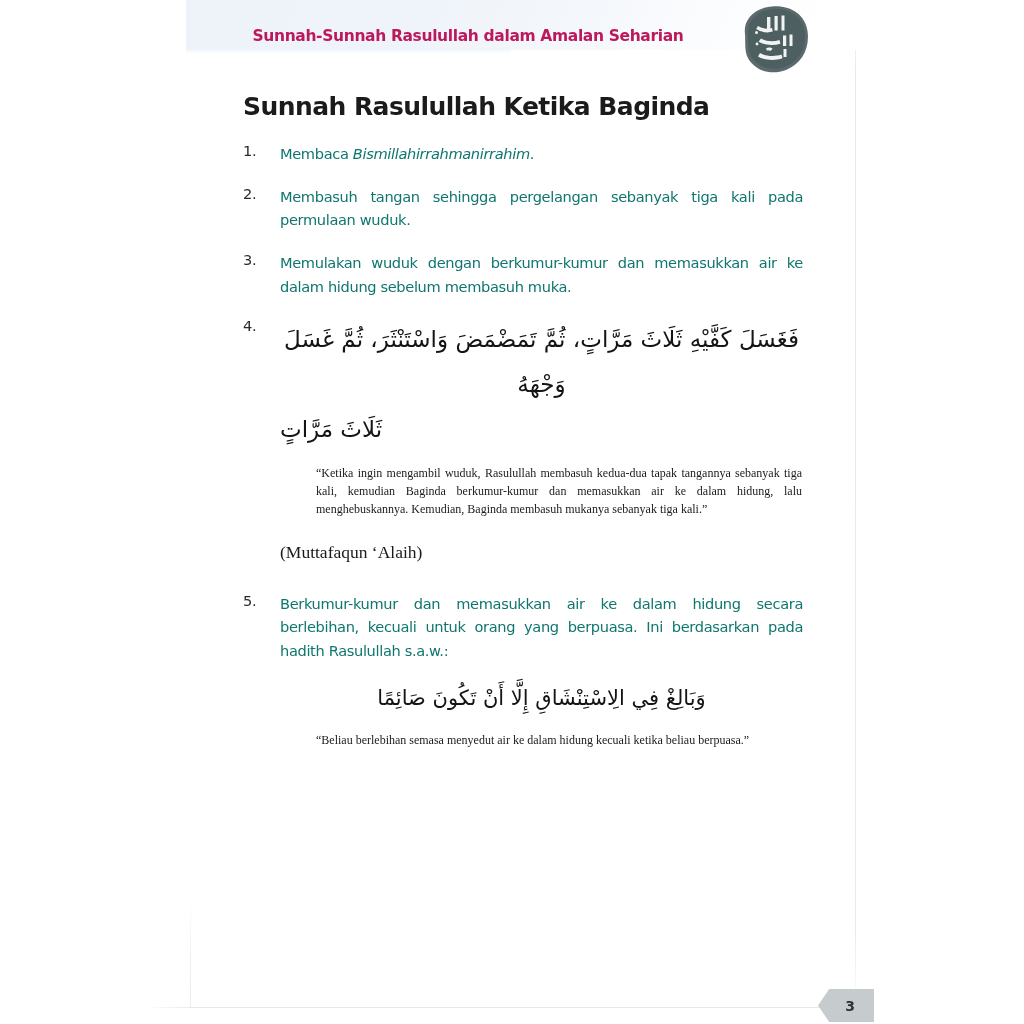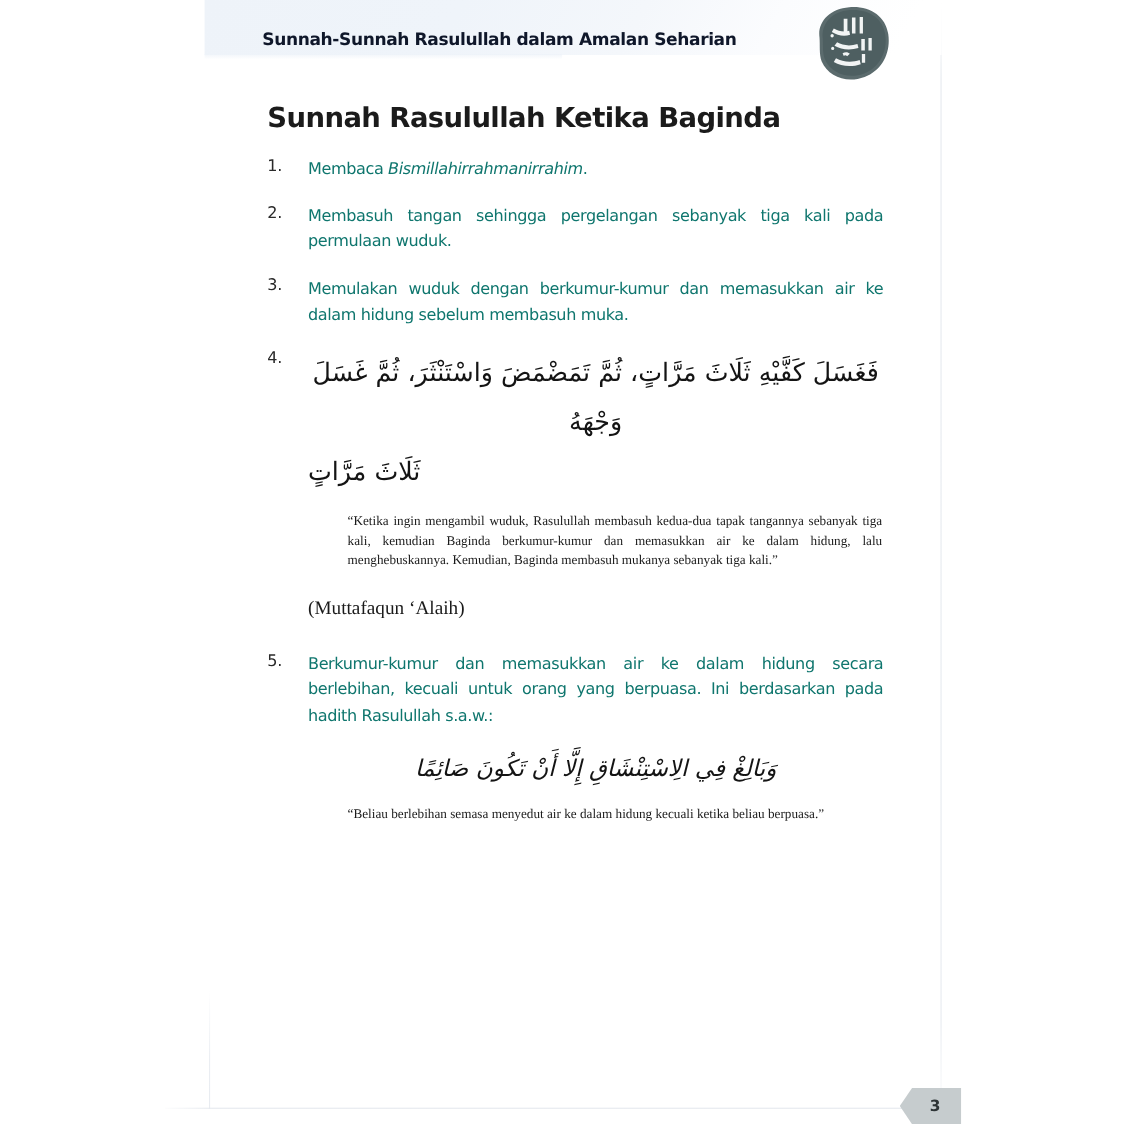--- a/index.html
+++ b/index.html
@@ -62,31 +62,31 @@
     content: "";
     position: absolute;
     left: 0;
     bottom: -4px;
     width: 325px;
     height: 5px;
     background: linear-gradient(to bottom, rgba(238,243,249,0.85), rgba(255,255,255,0));
   }
   #running-head {
     position: absolute;
-    left: 172px;
+    left: 186px;
     top: 27px;
     width: 670px;
     text-align: center;
     padding-right: 106px;
     box-sizing: border-box;
     font-family: "DejaVu Sans", "Liberation Sans", sans-serif;
     font-size: 15.5px;
     font-weight: 600;
     letter-spacing: -0.35px;
-    color: #0f172a;
+    color: #be185d;
     white-space: nowrap;
   }
 
   
   #seal {
     position: absolute;
     left: 736px;
     top: 4px;
     width: 76px;
     height: 70px;
@@ -152,21 +152,20 @@
     margin: 16px 0 12px 0;
   }
   .arabic-big {
     font-size: 23px;
     line-height: 1.95;
     letter-spacing: 0px;
   }
   .arabic-one {
     font-size: 21px;
     line-height: 1.9;
-    font-style: italic;
   }
   .arabic-l1 { display: block; }
   .arabic-l2 { display: block; text-align: left; }
 
   
   .quote {
     font-family: "Liberation Serif", "DejaVu Serif", serif;
     font-size: 12px;
     line-height: 1.52;
     color: #1a1a1a;

